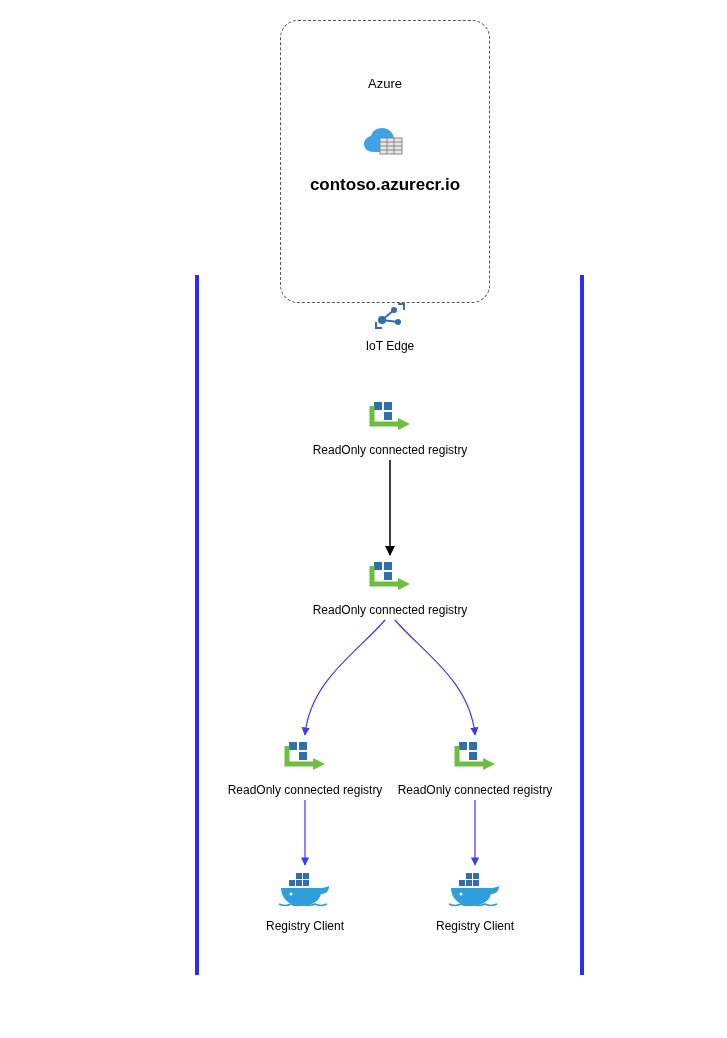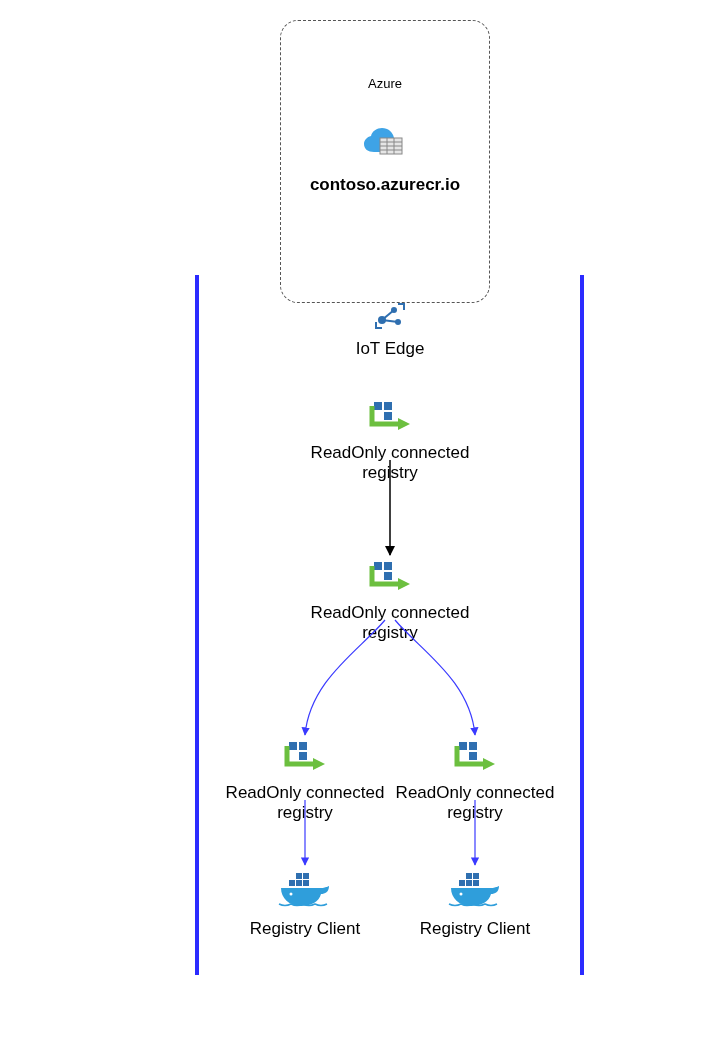--- a/index.html
+++ b/index.html
@@ -51,21 +51,21 @@
   }
   .vline.left  { left: 195px; }
   .vline.right { left: 580px; }
   .node {
     position: absolute;
     text-align: center;
     width: 170px;
   }
   .node .label {
     margin-top: 6px;
-    font-size: 17px;
+    font-size: 12px;
   }
   .svg-layer {
     position: absolute;
     left: 0; top: 0;
     width: 727px; height: 1038px;
     pointer-events: none;
   }
 </style>
 </head>
 <body>

